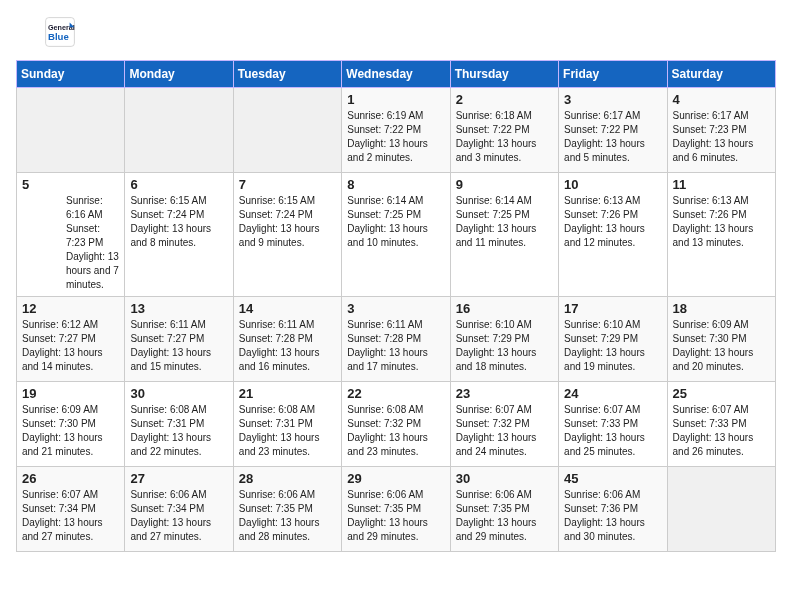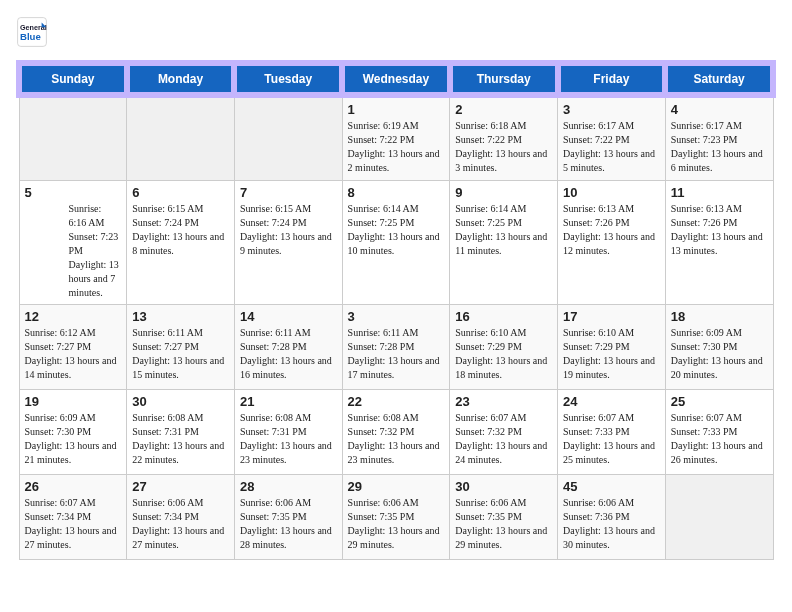--- a/index.html
+++ b/index.html
@@ -13,20 +13,21 @@
     .header {
       display: flex;
       justify-content: space-between;
       align-items: flex-start;
       margin-bottom: 12px;
     }
     .logo {
       display: flex;
       align-items: flex-start;
       gap: 4px;
+      margin-left: 28px;
     }
     .logo-icon {
       width: 32px;
       height: 32px;
     }
     .title-block {
       text-align: right;
     }
     .month-title {
       font-size: 36px;
@@ -42,22 +43,22 @@
       width: 100%;
       border-collapse: collapse;
       table-layout: fixed;
     }
     thead th {
       background-color: #1565c0;
       color: #fff;
       font-size: 12px;
       font-weight: bold;
       padding: 6px 4px;
-      text-align: center;
-      border: 6px solid #c4b5fd;
+      text-align: left;
+      border: 1px solid #c4b5fd;
     }
     tbody td {
       border: 1px solid #ccc;
       vertical-align: top;
       padding: 4px 5px;
       font-size: 10.5px;
       color: #222;
       height: 85px;
       background: #fff;
     }
@@ -67,21 +68,20 @@
     .day-num {
       font-weight: bold;
       font-size: 13px;
       display: block;
       margin-bottom: 2px;
     }
     .day-info {
       font-size: 10px;
       line-height: 1.4;
       color: #222;
-      font-family: Liberation Serif, serif;
     }
     .empty-cell {
       background: #f0f0f0 !important;
     }
   </style>
 </head>
 <body>
 
 <div class="header">
   <div class="logo">

